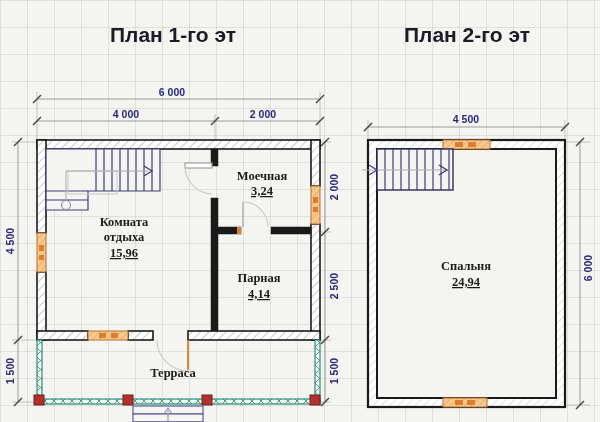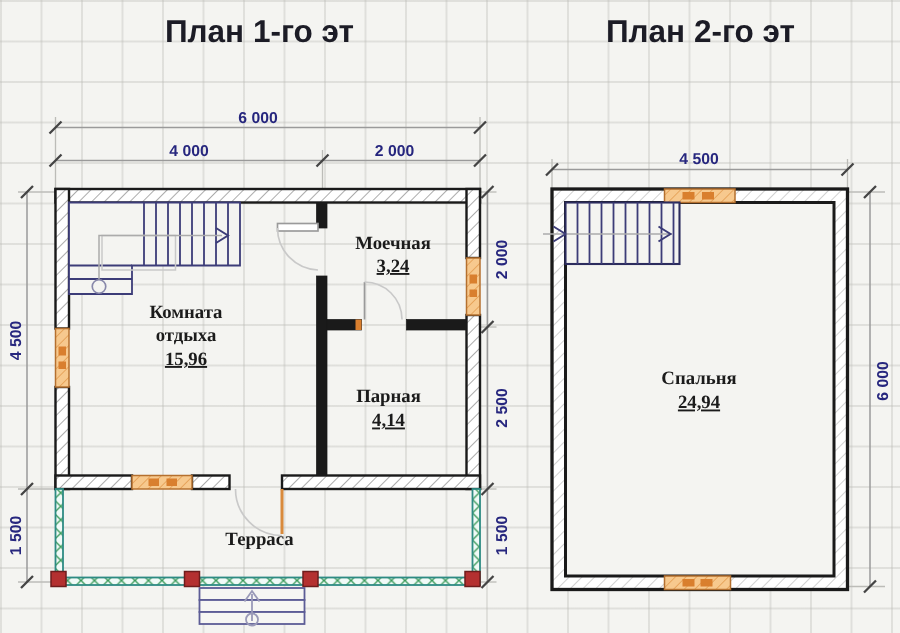--- a/index.html
+++ b/index.html
@@ -5,21 +5,21 @@
   html,body{margin:0;padding:0;}
   body{
     width:600px;height:422px;overflow:hidden;
     font-family:"Liberation Sans",sans-serif;
     background-color:#f4f4f1;
     background-image:
       linear-gradient(rgba(185,185,180,0.35) 1px, transparent 1px),
       linear-gradient(90deg, rgba(185,185,180,0.35) 1px, transparent 1px);
     background-size:27px 27px;
   }
-  .canvas{position:relative;width:600px;height:349px;}
+  .canvas{position:relative;width:600px;height:349px;margin-top:14px;}
   svg{position:absolute;left:0;top:0;}
   text{user-select:none;}
   .title{font-family:"Liberation Sans",sans-serif;font-weight:bold;font-size:21px;fill:#1c1c26;}
   .dim{font-family:"Liberation Sans",sans-serif;font-weight:bold;font-size:10.5px;fill:#26267e;}
   .room{font-family:"Liberation Serif",serif;font-weight:bold;font-size:12.5px;fill:#1b1b1b;}
   .area{font-family:"Liberation Serif",serif;font-weight:bold;font-size:12.5px;fill:#1b1b1b;text-decoration:underline;}
   .wall{fill:url(#hatch);stroke:#1a1a1a;stroke-width:1.6;}
   .iwall{fill:#1a1a1a;stroke:#1a1a1a;stroke-width:0.5;}
   .win{fill:url(#winHatch);stroke:#b5702f;stroke-width:1;}
   .winmark{fill:#d97f2e;stroke:none;}

